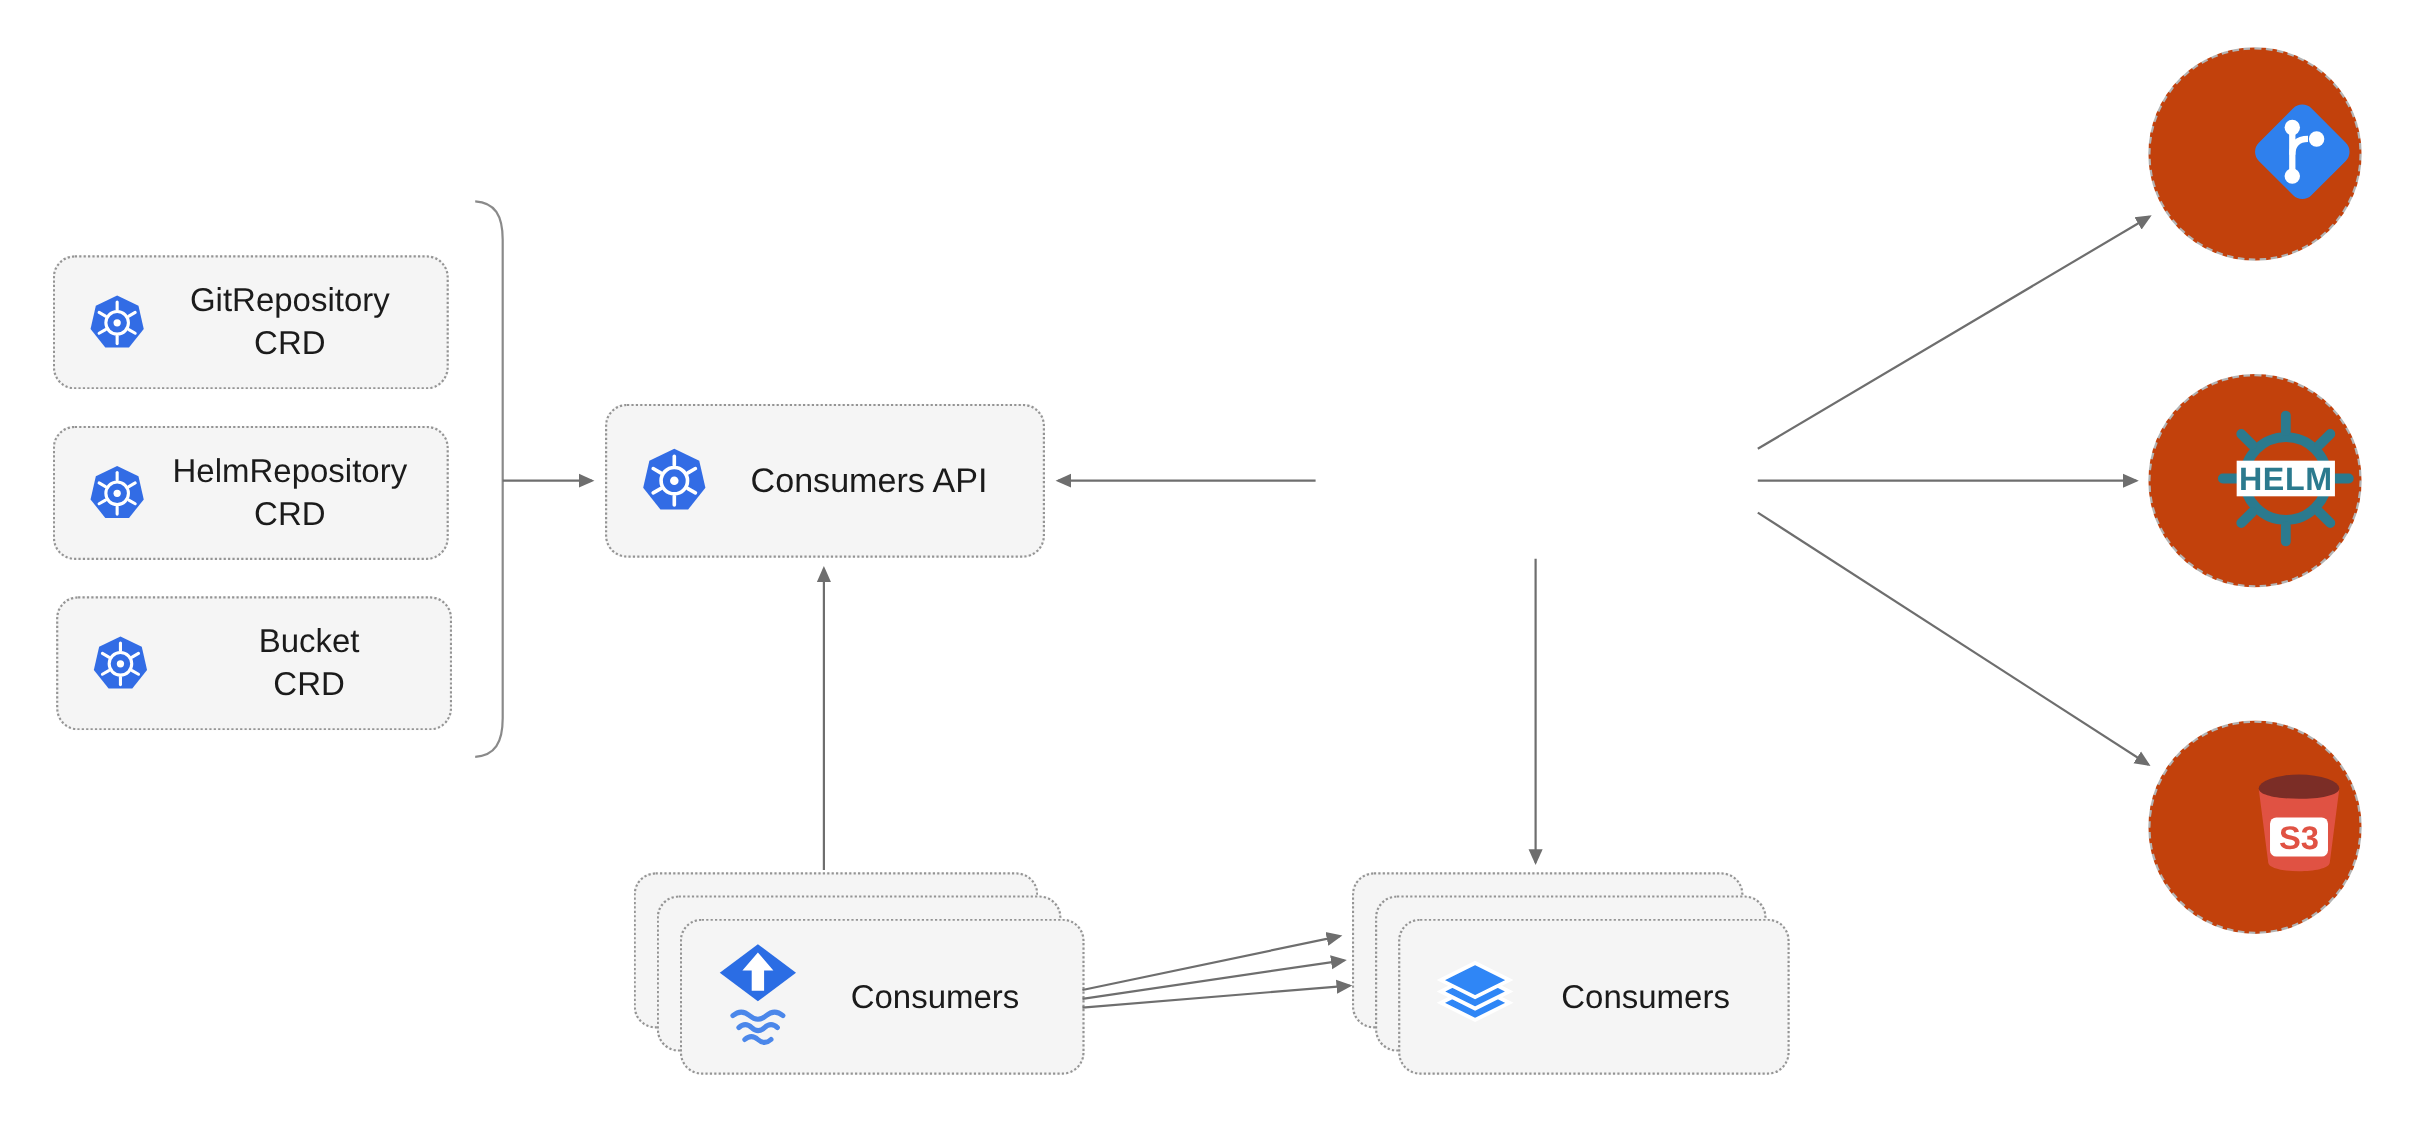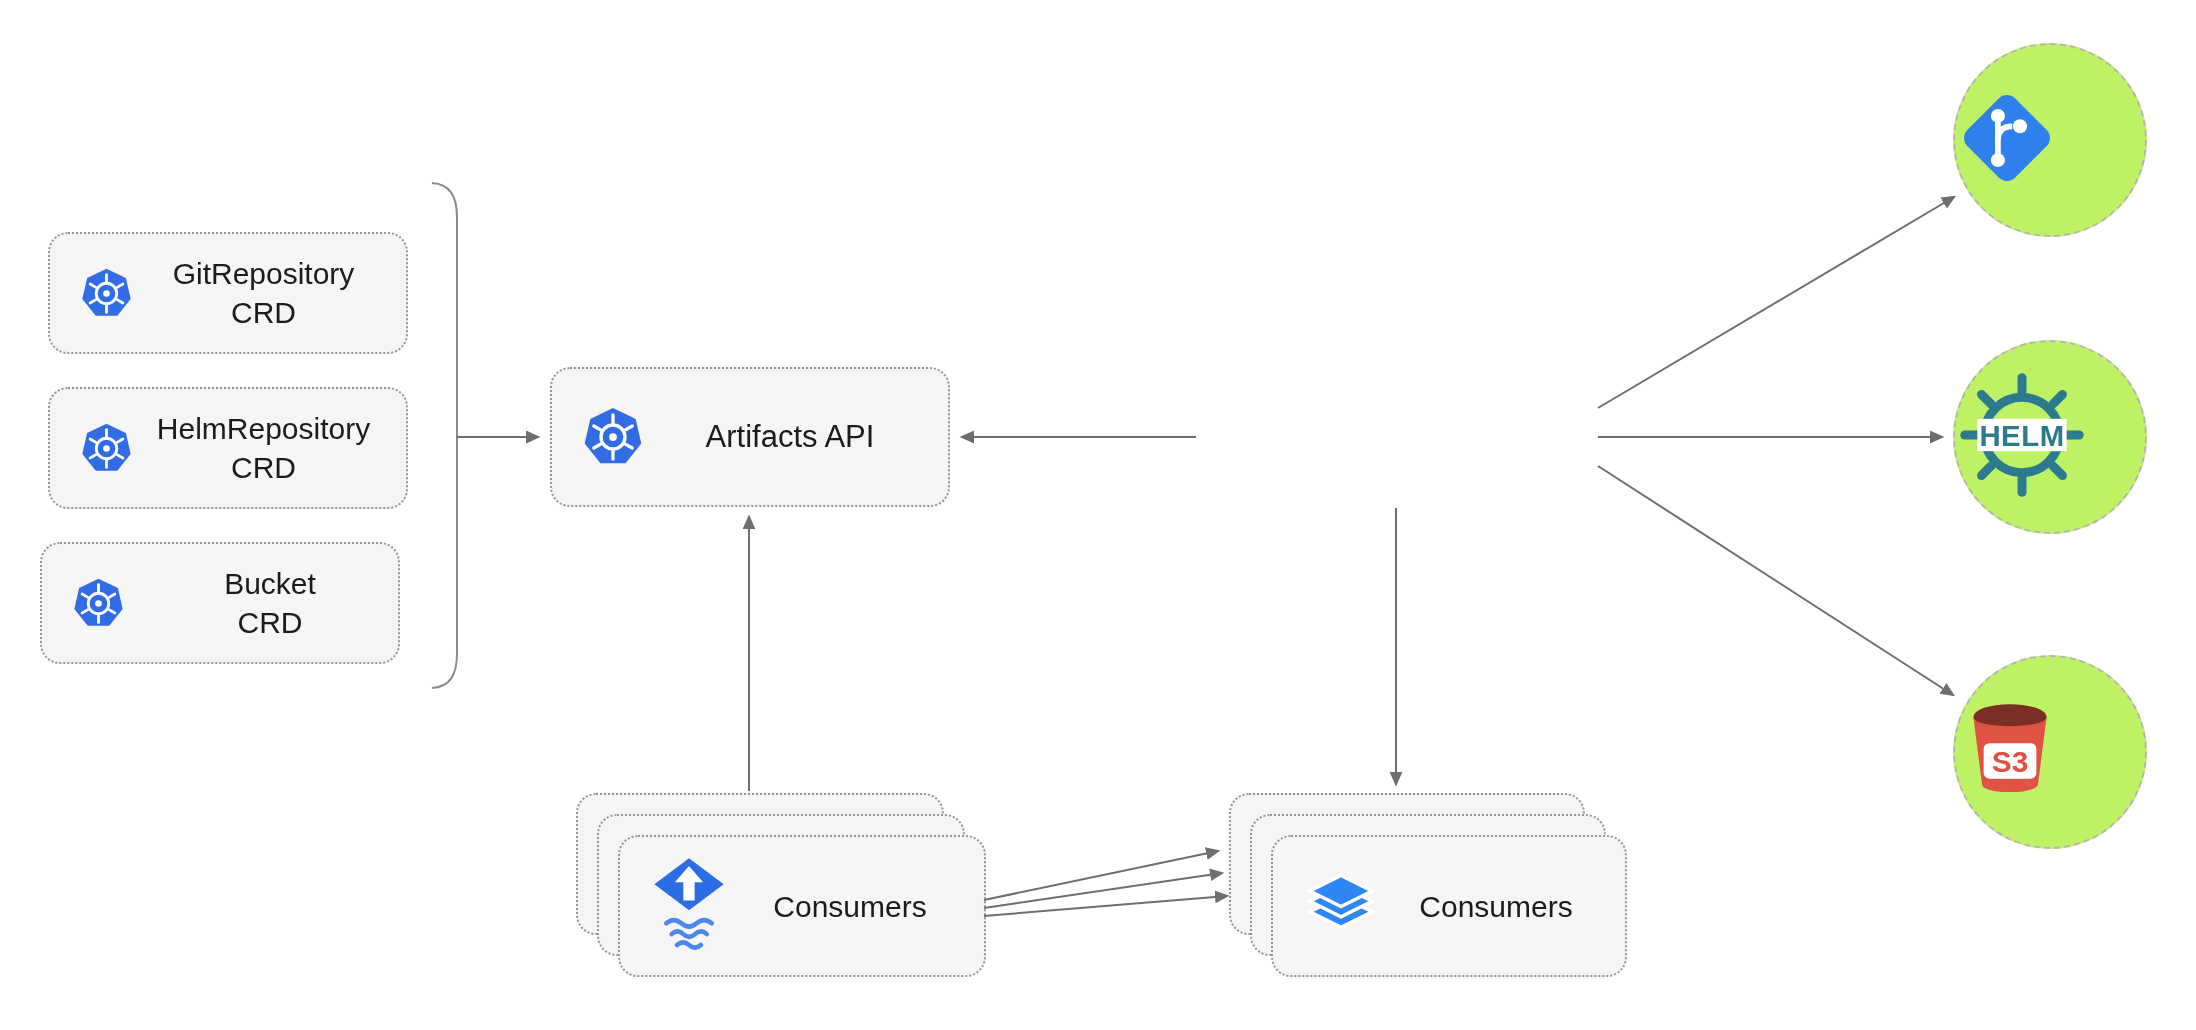--- a/index.html
+++ b/index.html
@@ -31,24 +31,24 @@
     position:absolute;
     background:#f5f5f5;
     border:2px dotted #949494;
     border-radius:20px;
     box-sizing:border-box;
     z-index:1;
   }
   .endpoint{
     position:absolute;
     width:194px;height:194px;
-    background:#bef264;
+    background:#c2410c;
     border:2px dashed #b3b3b3;
     border-radius:50%;
-    display:flex;align-items:center;justify-content:flex-start;
+    display:flex;align-items:center;justify-content:flex-end;
     box-sizing:border-box;
     z-index:2;
   }
   .edges{
     position:absolute;inset:0;
     width:2196px;height:1030px;
     z-index:4;
     pointer-events:none;
   }
   svg text{font-family:"Liberation Sans", sans-serif;}
@@ -158,37 +158,37 @@
   <div class="node" style="left:48px;top:387px;width:360px;height:122px;justify-content:space-between;">
     <span class="icon">
       <svg width="53" height="53" viewBox="0 0 32 32">
           <use href="#icon-k8s"></use>
         </svg>
     </span>
     <span class="node-label">HelmRepository
 CRD</span>
   </div>
 
-  <div class="node" style="left:40px;top:542px;width:360px;height:122px;gap:47px;">
+  <div class="node" style="left:51px;top:542px;width:360px;height:122px;gap:47px;">
     <span class="icon">
       <svg width="53" height="53" viewBox="0 0 32 32">
           <use href="#icon-k8s"></use>
         </svg>
     </span>
     <span class="node-label">Bucket
 CRD</span>
   </div>
 
   <div class="node" style="left:550px;top:367px;width:400px;height:140px;">
     <span class="icon">
       <svg width="62" height="62" viewBox="0 0 32 32">
           <use href="#icon-k8s"></use>
         </svg>
     </span>
-    <span class="node-label" style="font-size:31px;">Artifacts API</span>
+    <span class="node-label" style="font-size:31px;">Consumers API</span>
   </div>
 
 
   <div class="stack-layer" style="left:576px;top:793px;width:368px;height:142px;"></div>
   <div class="stack-layer" style="left:597px;top:814px;width:368px;height:142px;"></div>
   <div class="node" style="left:618px;top:835px;width:368px;height:142px;justify-content:flex-end;">
     <span class="icon">
       <svg width="78" height="100" viewBox="0 0 36 46">
           <use href="#icon-flux"></use>
         </svg>

